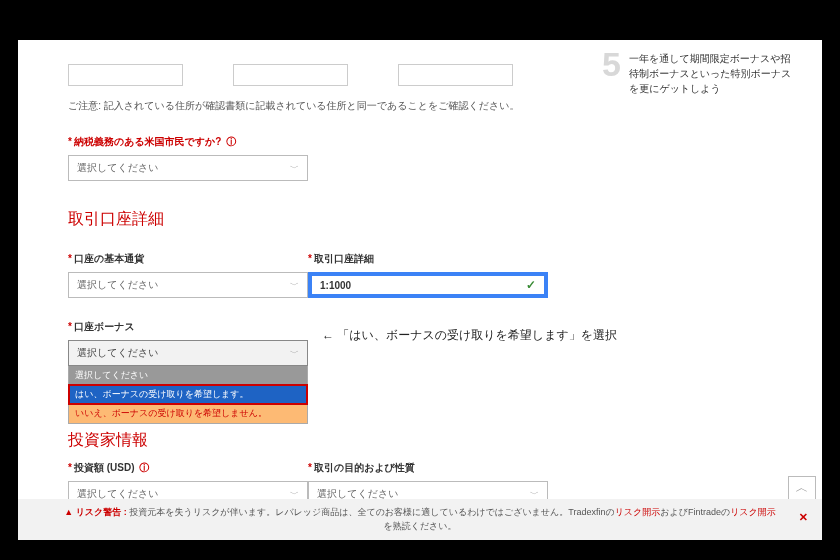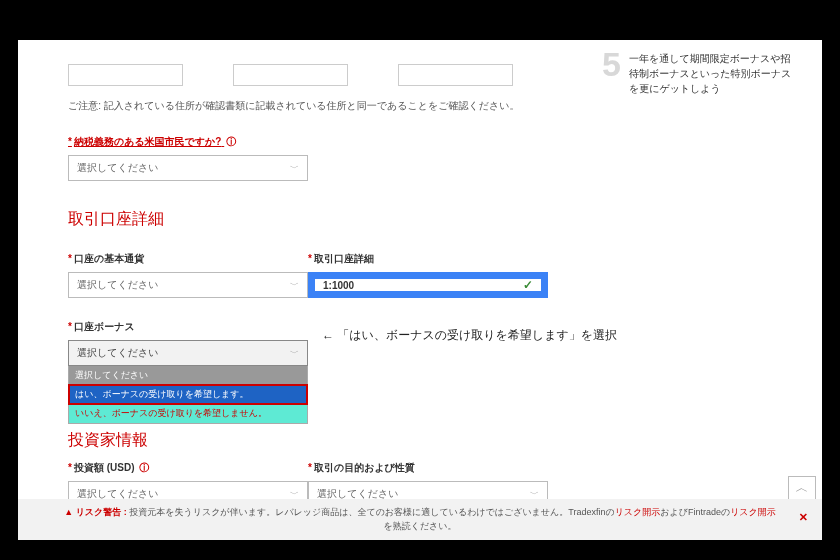--- a/index.html
+++ b/index.html
@@ -34,21 +34,21 @@
     font-size: 10px;
     color: #555;
   }
   .req { color: #c00; font-weight: bold; margin-right: 2px; }
   .label-line {
     margin-top: 22px;
     font-size: 10px;
     font-weight: bold;
     color: #333;
   }
-  .red-label { color: #c00; text-decoration: underline; }
+  .red-label { color: #c00; }
   .info-icon {
     display: inline-block;
     color: #c00;
     font-weight: bold;
     margin-left: 2px;
   }
   .select {
     margin-top: 6px;
     height: 26px;
     width: 240px;
@@ -66,32 +66,32 @@
     color: #c00;
     font-size: 16px;
     margin-top: 28px;
   }
   .two-col {
     display: flex;
     gap: 0;
   }
   .col { flex: 0 0 240px; }
   .colw { flex: 0 0 240px; }
-  .select.green { border: 7px solid #3b82f6; }
+  .select.green { border: 4px solid #3b82f6; }
   .check { color: #3a8b35; font-weight: bold; font-size: 12px; }
   .select.open { border: 1px solid #888; background: #f2f2f2; color:#444; }
   .dropdown {
     width: 240px;
     border: 1px solid #aaa;
     border-top: none;
     font-size: 9px;
   }
   .dropdown .opt {
     padding: 3px 6px;
-    background: #5eead4;
+    background: #fdba74;
   }
   .dropdown .opt.header {
     background: #999; color:#fff;
   }
   .dropdown .opt.sel {
     background: #1e63c4; color:#fff;
     outline: 2px solid #c00;
     outline-offset: -1px;
     position: relative;
   }

